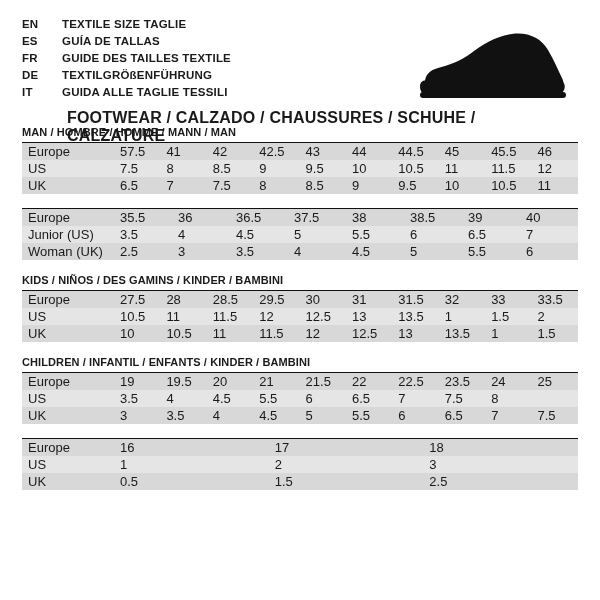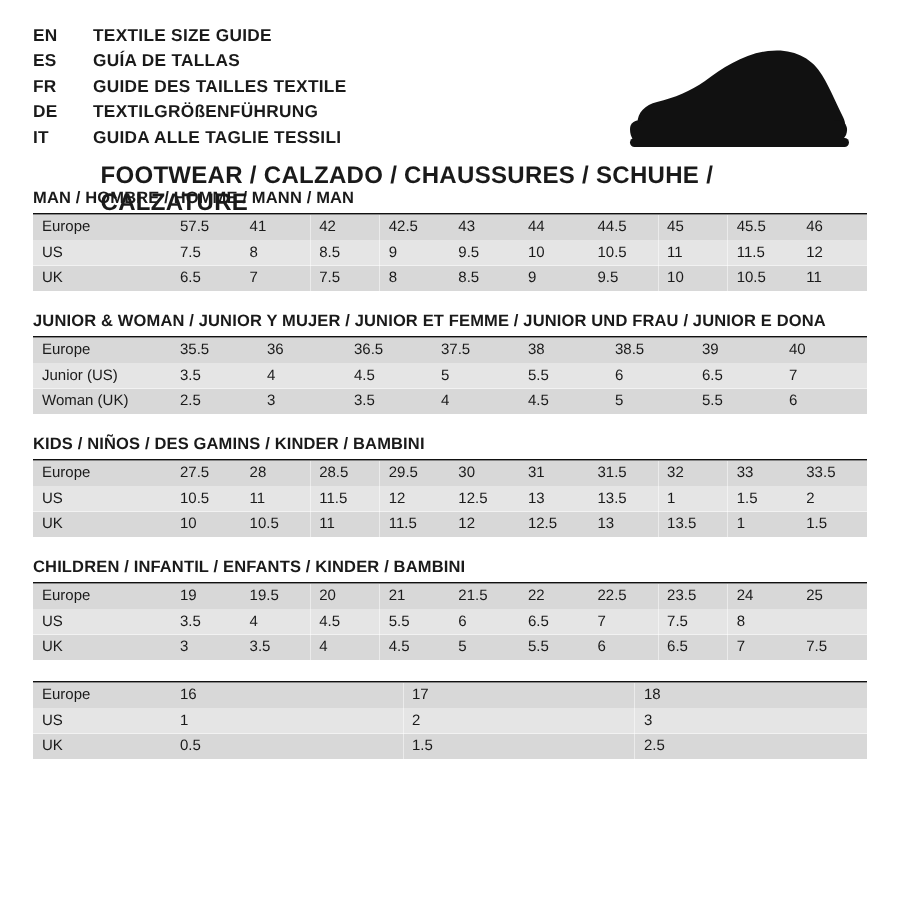--- a/index.html
+++ b/index.html
@@ -74,21 +74,21 @@
     padding-bottom: 4px;
   }
   .rule {
     height: 1px;
     background: #111;
     margin-bottom: 0px;
   }
   table.size {
     border-collapse: collapse;
     width: 100%;
-    font-size: 10px;
+    font-size: 13px;
     table-layout: fixed;
   }
   table.size td {
     height: 17px;
     line-height: 17px;
     padding: 0 0 0 6px;
     white-space: nowrap;
     overflow: hidden;
   }
   table.size tr.shaded td {
@@ -111,21 +111,21 @@
 </head>
 <body>
 
 <div class="page">
 
   <div class="header">
     <table class="lang-table">
       <tbody>
           <tr>
             <td class="lang-code">EN</td>
-            <td class="lang-title">TEXTILE SIZE GUIDE</td>
+            <td class="lang-title">TEXTILE SIZE TAGLIE</td>
           </tr>
           <tr>
             <td class="lang-code">ES</td>
             <td class="lang-title">GUÍA DE TALLAS</td>
           </tr>
           <tr>
             <td class="lang-code">FR</td>
             <td class="lang-title">GUIDE DES TAILLES TEXTILE</td>
           </tr>
           <tr>
@@ -190,21 +190,20 @@
               <td class="val">9</td>
               <td class="val">9.5</td>
               <td class="val">10</td>
               <td class="val">10.5</td>
               <td class="val">11</td>
             </tr>
           </tbody>
         </table>
       </div>
       <div class="section">
-        <div class="section-title">JUNIOR &amp; WOMAN / JUNIOR Y MUJER / JUNIOR ET FEMME / JUNIOR UND FRAU / JUNIOR E DONA</div>
         <div class="rule"></div>
         <table class="size">
           <tbody>
             <tr class="shaded">
               <td class="label">Europe</td>
               <td class="val">35.5</td>
               <td class="val">36</td>
               <td class="val">36.5</td>
               <td class="val">37.5</td>
               <td class="val">38</td>

